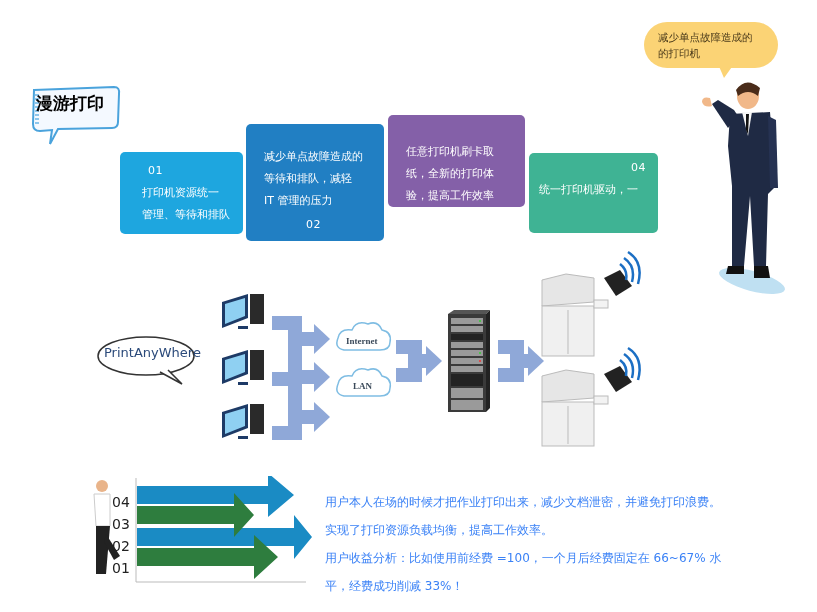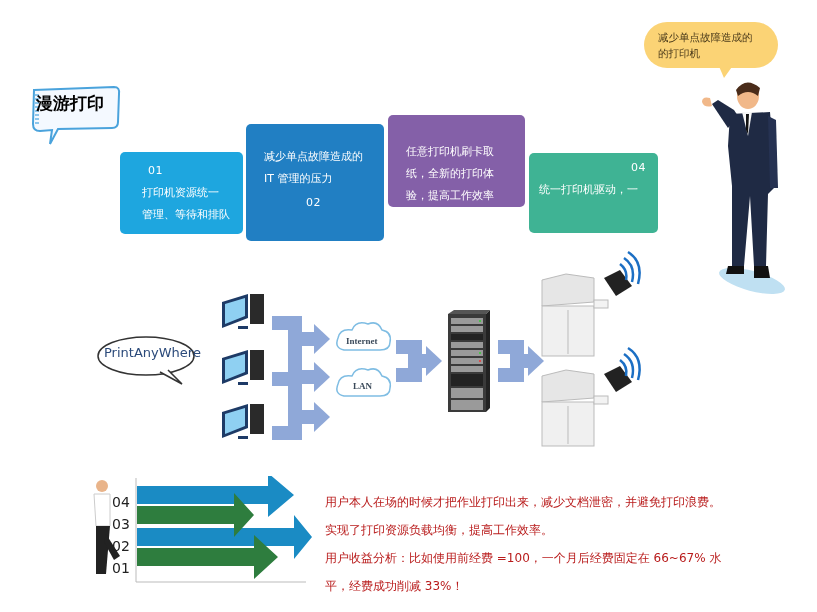--- a/index.html
+++ b/index.html
@@ -19,39 +19,40 @@
   
   .yellow-bubble { left:644px; top:22px; width:134px; height:46px; background:#fbd375; border-radius:23px; }
   .yellow-text { left:658px; top:29px; width:120px; font-size:10.5px; line-height:16px; color:#4a3a1a; }
 
   
   .paw-text { left:104px; top:345px; font-size:13px; color:#2b4a7a; font-weight:normal; }
 
   .cloud-text { font-size:9px; color:#3b4a5a; font-weight:bold;font-family:Liberation Serif, serif; }
 
   
-  .desc { left:325px; font-size:12px; color:#b91c1c; line-height:16px; }
+  .desc { left:325px; font-size:12px; color:#3b82f6; line-height:16px; }
   .lvl { font-size:14px; color:#222; }
 </style>
 </head>
 <body>
 
 <svg class="abs" style="left:28px;top:84px" width="96" height="62">
   <path d="M6,6 L86,3 Q92,3 91,10 L90,38 Q90,44 84,44 L30,45 L22,60 L24,46 L12,47 Q5,47 5,40 Z" fill="#f4f9ff" stroke="#4aa3dc" stroke-width="2"></path>
   <path d="M9,10 L9,42" stroke="#8cc6ec" stroke-width="4" stroke-dasharray="2,2"></path>
 </svg>
 <div class="abs title-text">漫游打印</div>
 
 <div class="abs card card1">
   <div class="num" style="padding-left:6px">01</div>
   <div>打印机资源统一</div>
   <div>管理、等待和排队</div>
 </div>
 <div class="abs card card2">
   <div>减少单点故障造成的</div>
+  <div>等待和排队，减轻</div>
   <div>IT 管理的压力</div>
   <div class="num" style="padding-left:42px;margin-top:2px">02</div>
 </div>
 <div class="abs card card3">
   <div>任意打印机刷卡取</div>
   <div>纸，全新的打印体</div>
   <div>验，提高工作效率</div>
   <div class="num" style="padding-left:40px;margin-top:2px">03</div>
 </div>
 <div class="abs card card4">

